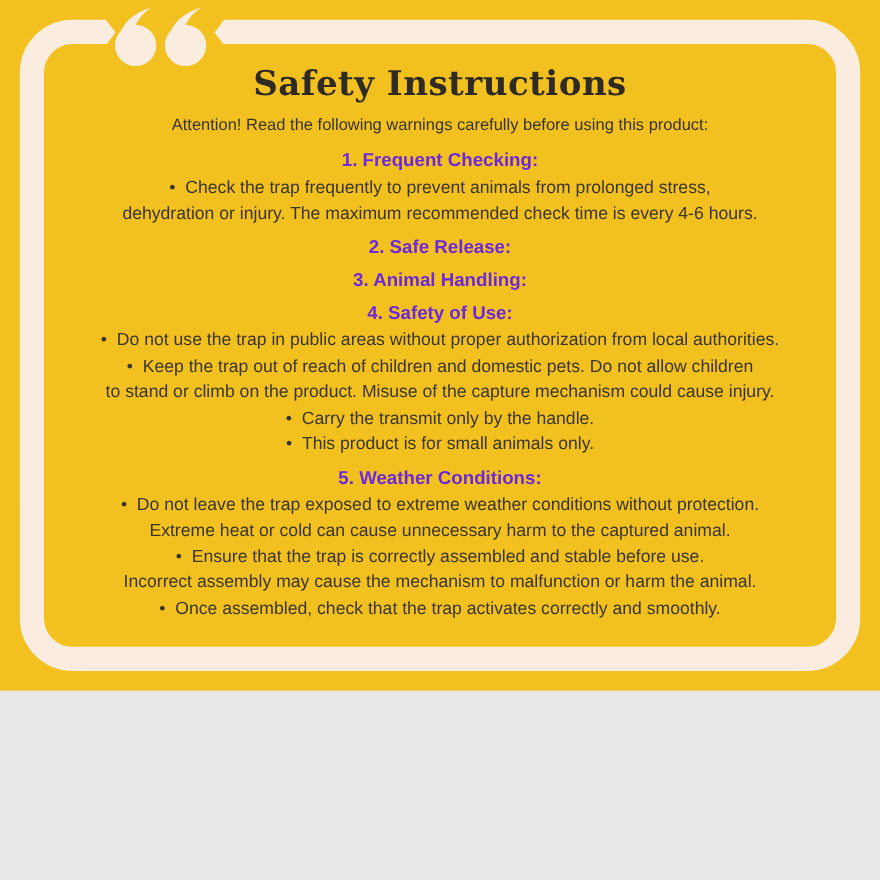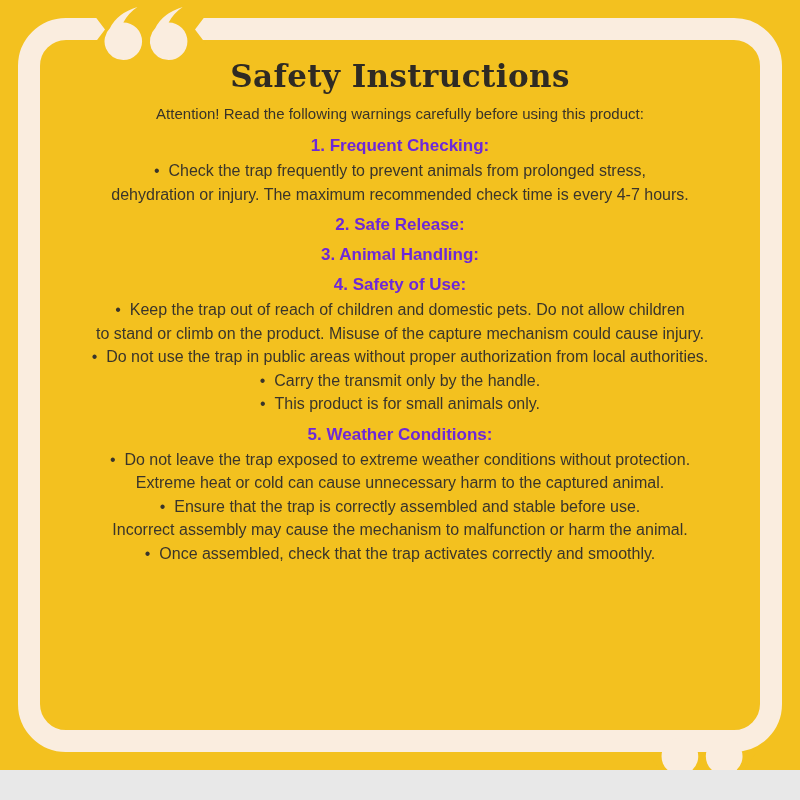--- a/index.html
+++ b/index.html
@@ -1,18 +1,18 @@
 <!DOCTYPE html>
 <html><head>
 <meta charset="utf-8">
 <style>
   html,body{margin:0;padding:0;background:#e8e8e8;}
   .stage{
     position:relative;
-    width:800px;height:770px;
+    width:800px;height:628px;
     background:#F3C11F;
     overflow:hidden;
     font-family:"Liberation Sans", sans-serif;
     color:#3A352B;
   }
   
   .frame{
     position:absolute;
     inset:18px;
     border:22px solid #FAEDDF;
@@ -90,33 +90,33 @@
     <path transform="translate(58,0)" d="M26,2 A24,24 0 1 0 26,50 Q20,62 8,70 Q34,62 43,43 A24,24 0 0 0 26,2 Z"></path>
   </svg>
 
   <div class="content">
     <h1 class="title">Safety Instructions</h1>
     <p class="subtitle">Attention! Read the following warnings carefully before using this product:</p>
     <div id="sections">
         <section>
           <h2 class="sec-heading">1. Frequent Checking:</h2>
           <p class="bullet">Check the trap frequently to prevent animals from prolonged stress,
-dehydration or injury. The maximum recommended check time is every 4-7 hours.</p>
+dehydration or injury. The maximum recommended check time is every 4-6 hours.</p>
         </section>
         <section>
           <h2 class="sec-heading">2. Safe Release:</h2>
         </section>
         <section>
           <h2 class="sec-heading">3. Animal Handling:</h2>
         </section>
         <section>
           <h2 class="sec-heading">4. Safety of Use:</h2>
+          <p class="bullet">Do not use the trap in public areas without proper authorization from local authorities.</p>
           <p class="bullet">Keep the trap out of reach of children and domestic pets. Do not allow children
 to stand or climb on the product. Misuse of the capture mechanism could cause injury.</p>
-          <p class="bullet">Do not use the trap in public areas without proper authorization from local authorities.</p>
           <p class="bullet">Carry the transmit only by the handle.</p>
           <p class="bullet">This product is for small animals only.</p>
         </section>
         <section>
           <h2 class="sec-heading">5. Weather Conditions:</h2>
           <p class="bullet">Do not leave the trap exposed to extreme weather conditions without protection.
 Extreme heat or cold can cause unnecessary harm to the captured animal.</p>
         </section>
         <section>
           <p class="bullet">Ensure that the trap is correctly assembled and stable before use.

